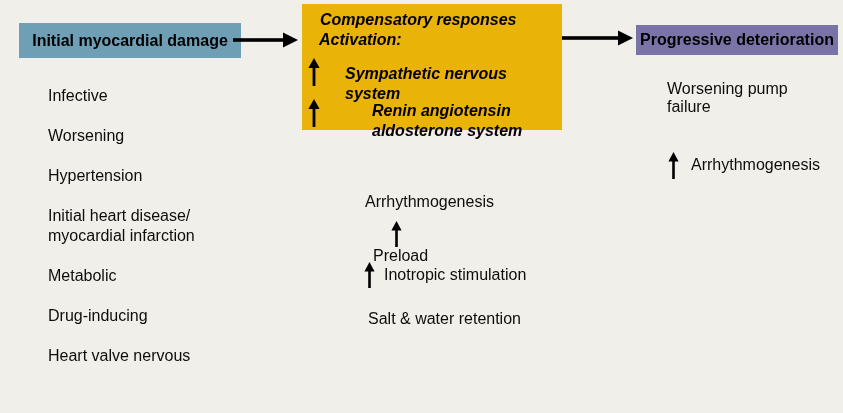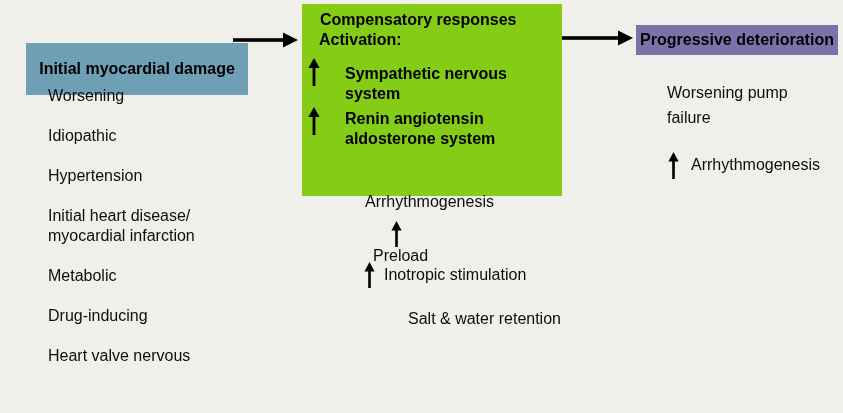--- a/index.html
+++ b/index.html
@@ -14,43 +14,43 @@
     overflow: hidden;
   }
   .box {
     position: absolute;
     display: flex;
     align-items: center;
     justify-content: center;
     font-weight: bold;
     color: #000;
   }
-  .box-initial    { left: 26px;  top: 23px; width: 222px; height: 52px; background: #6f9fb4; margin-top: 20px; }
-  .box-comp       { left: 302px; top: 4px;  width: 260px; height: 192px; background: #84cc16; display: block; }
+  .box-initial    { left: 19px;  top: 23px; width: 222px; height: 35px; background: #6f9fb4; }
+  .box-comp       { left: 302px; top: 4px;  width: 260px; height: 126px; background: #eab308; display: block; font-style: italic; }
   .box-prog       { left: 636px; top: 25px; width: 202px; height: 30px; background: #7a73a8; text-align: center; }
   .comp-title     { position: absolute; left: 18px; top: 7px;  font-weight: bold; color: #000; }
   .comp-sub       { position: absolute; left: 17px; top: 27px; }
   .comp-row       { position: absolute; display: flex; align-items: flex-start; }
   .comp-row-1     { left: 6px; top: 54px; }
-  .comp-row-2     { left: 6px; top: 103px; }
+  .comp-row-2     { left: 6px; top: 95px; gap: 27px; }
   .comp-row .txt  { margin-left: 25px; line-height: 20px; padding-top: 6px; max-width: 180px; }
   .comp-row-2 .txt{ padding-top: 2px; }
   .flow-arrow     { position: absolute; }
   .flow-arrow-1   { left: 233px; top: 30px; }
   .flow-arrow-2   { left: 562px; top: 28px; }
   .left-list      { position: absolute; left: 48px; top: 86px; width: 200px; }
   .left-list .li  { line-height: 20px; margin-bottom: 20px; max-width: 192px; }
   .mid-item       { position: absolute; line-height: 20px; }
   .mid-vaso       { left: 365px; top: 192px; }
-  .mid-salt       { left: 368px; top: 309px; margin-left: 40px; }
+  .mid-salt       { left: 368px; top: 309px; }
   .mid-row        { position: absolute; display: flex; align-items: center; height: 26px; }
   .mid-preload    { left: 364px; top: 221px; flex-direction: column; }
   .mid-inotropic  { left: 364px; top: 262px; }
   .mid-row .txt   { margin-left: 9px; }
-  .right-wors     { position: absolute; left: 667px; top: 80px; width: 140px; line-height: 25px; }
+  .right-wors     { position: absolute; left: 667px; top: 80px; width: 140px; line-height: 18px; }
   .right-arrh     { position: absolute; left: 668px; top: 135px; display: flex; align-items: center; height: 28px; margin-top: 16px; }
   .right-arrh .txt{ margin-left: 12px; }
   .up-arrow svg, .flow-arrow svg { display: block; }
 </style>
 </head>
 <body>
 
 <div class="canvas">
 
   <div class="box box-initial">
@@ -92,22 +92,22 @@
       <rect x="0" y="8.2" width="58" height="3.6" fill="#000"></rect>
       <polygon points="56,2.5 71,10 56,17.5" fill="#000"></polygon>
     </svg>
   </div>
 
   <div class="box box-prog">
     <span>Progressive deterioration</span>
   </div>
 
   <div class="left-list">
+    <div class="li">Infective</div>
     <div class="li">Worsening</div>
-    <div class="li">Idiopathic</div>
     <div class="li">Hypertension</div>
     <div class="li">Initial heart disease/ myocardial infarction</div>
     <div class="li">Metabolic</div>
     <div class="li">Drug-inducing</div>
     <div class="li">Heart valve nervous</div>
   </div>
 
   <div class="mid-item mid-vaso">Arrhythmogenesis</div>
   <div class="mid-row mid-preload">
     <span class="up-arrow">

